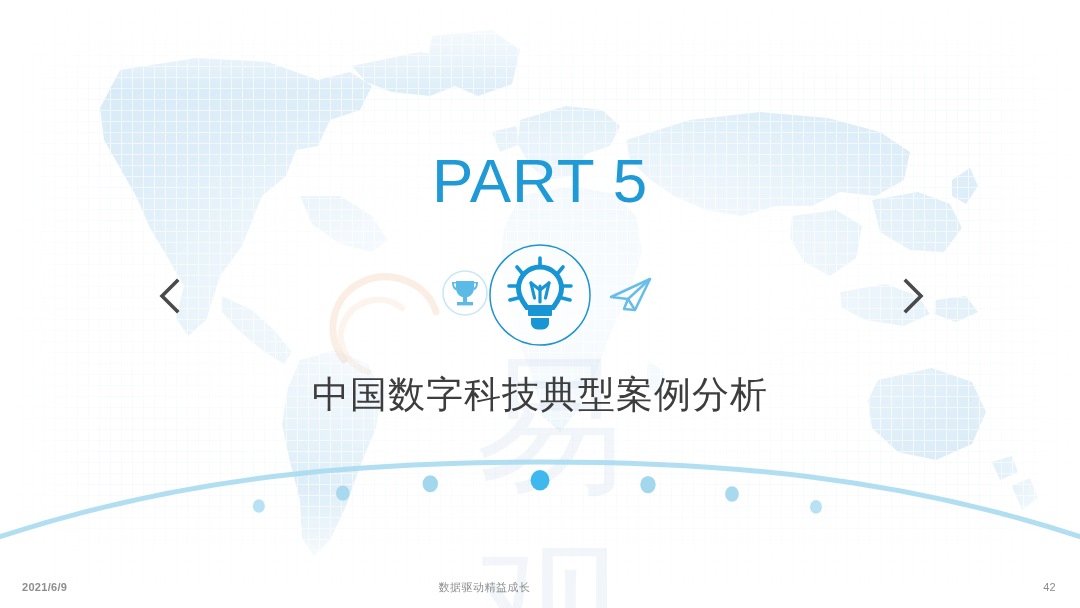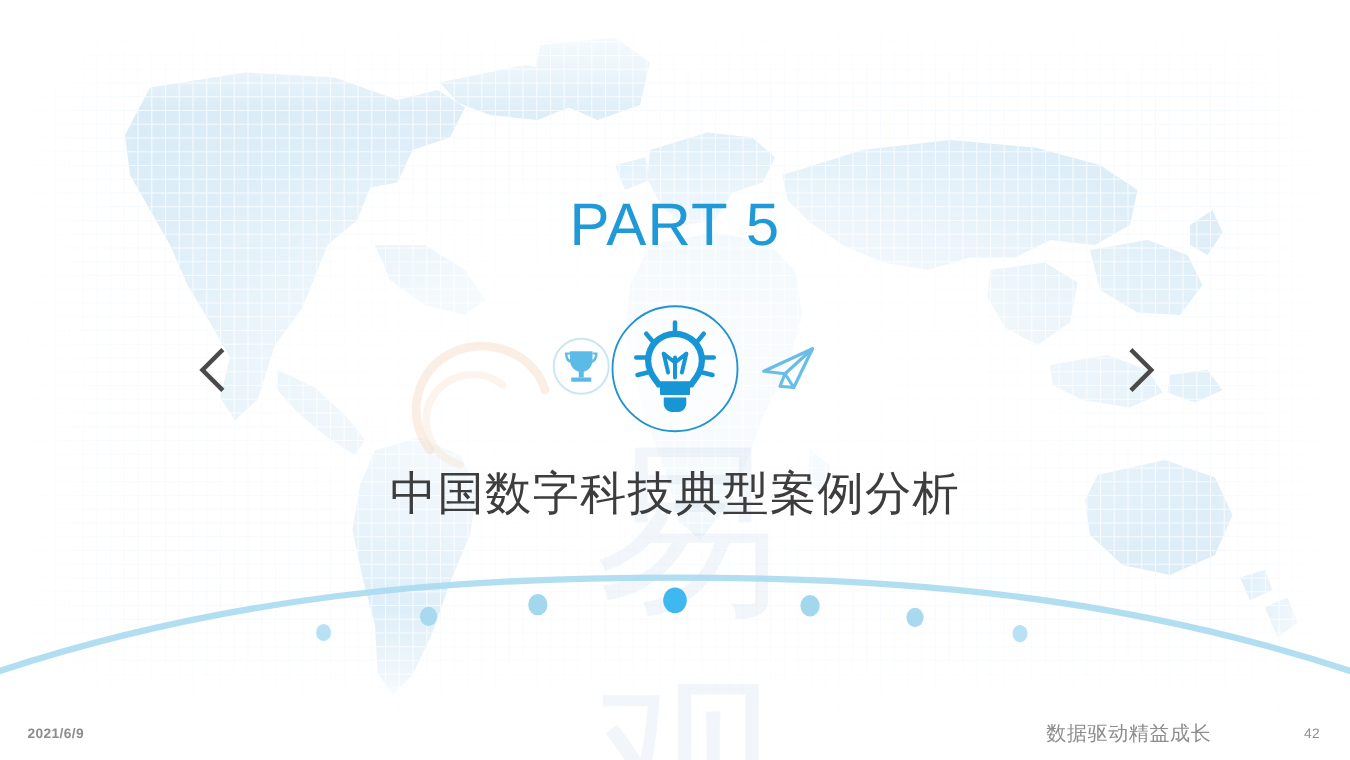--- a/index.html
+++ b/index.html
@@ -123,21 +123,21 @@
   .nav-arrow svg { display: block; }
   .nav-prev { left: 145px; }
   .nav-next { left: 888px; }
 
   
   .part-label {
     position: absolute;
     left: 0; top: 152px;
     width: 1080px;
     text-align: center;
-    font-size: 48px;
+    font-size: 62px;
     line-height: 58px;
     color: #1f9ad6;
     font-weight: 400;
     letter-spacing: 1px;
     font-family: "Liberation Sans", sans-serif;
   }
 
   .icon-row {
     position: absolute;
     left: 0; top: 240px;
@@ -212,23 +212,23 @@
   }
   .footer-date {
     position: absolute;
     left: 22px;
     letter-spacing: 0.3px;
     font-weight: bold;
   }
   .footer-center {
     position: absolute;
     left: 0; width: 969px;
-    text-align: right;
+    text-align: center;
     font-family: "DejaVu Sans", sans-serif;
-    font-size: 16px;
+    font-size: 11px;
     letter-spacing: 0.5px;
   }
   .footer-page {
     position: absolute;
     right: 24px;
     letter-spacing: 0.3px;
     text-align: center;
   }
 </style>
 </head>

